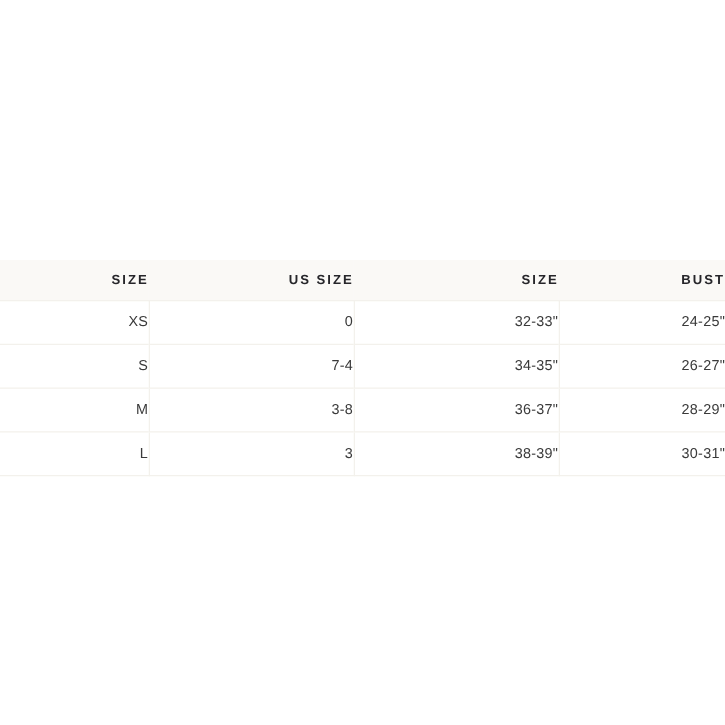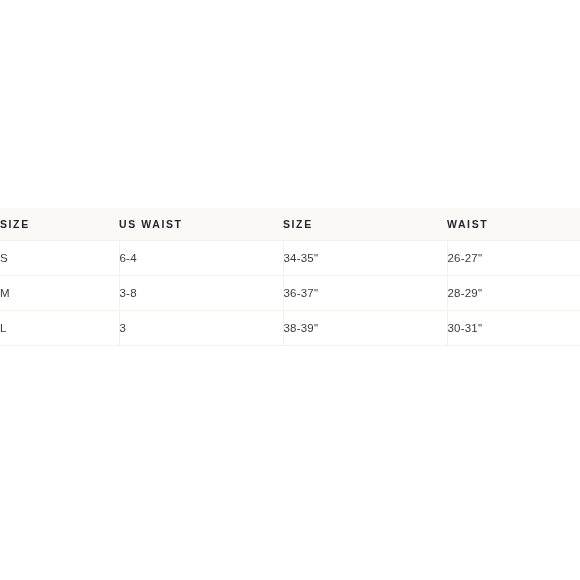--- a/index.html
+++ b/index.html
@@ -30,21 +30,21 @@
     width: 580px;
     border-collapse: collapse;
     table-layout: fixed;
     background: #ffffff;
   }
 
   .size-chart th,
   .size-chart td {
     margin: 16px;
     padding: 0;
-    text-align: left;
+    text-align: right;
     vertical-align: middle;
     color: #2e2e2e;
   }
 
   
   .size-chart thead tr {
     background: #faf9f6;
   }
   .size-chart thead th {
     height: 32px;
@@ -89,30 +89,36 @@
     <colgroup>
       <col class="col-size">
       <col class="col-us">
       <col class="col-bust">
       <col class="col-waist">
     </colgroup>
 
     <thead>
       <tr>
         <th>SIZE</th>
-        <th>US WAIST</th>
+        <th>US SIZE</th>
         <th>SIZE</th>
-        <th>WAIST</th>
+        <th>BUST</th>
       </tr>
     </thead>
 
     <tbody>
       <tr>
+        <td>XS</td>
+        <td>0</td>
+        <td>32-33"</td>
+        <td>24-25"</td>
+      </tr>
+      <tr>
         <td>S</td>
-        <td>6-4</td>
+        <td>7-4</td>
         <td>34-35"</td>
         <td>26-27"</td>
       </tr>
       <tr>
         <td>M</td>
         <td>3-8</td>
         <td>36-37"</td>
         <td>28-29"</td>
       </tr>
       <tr>

